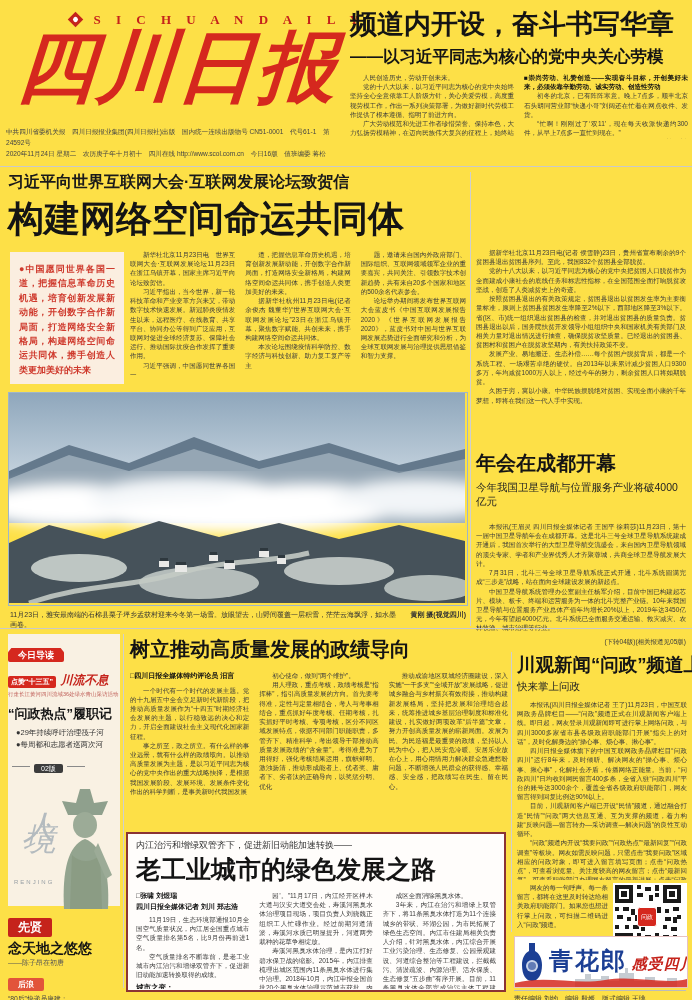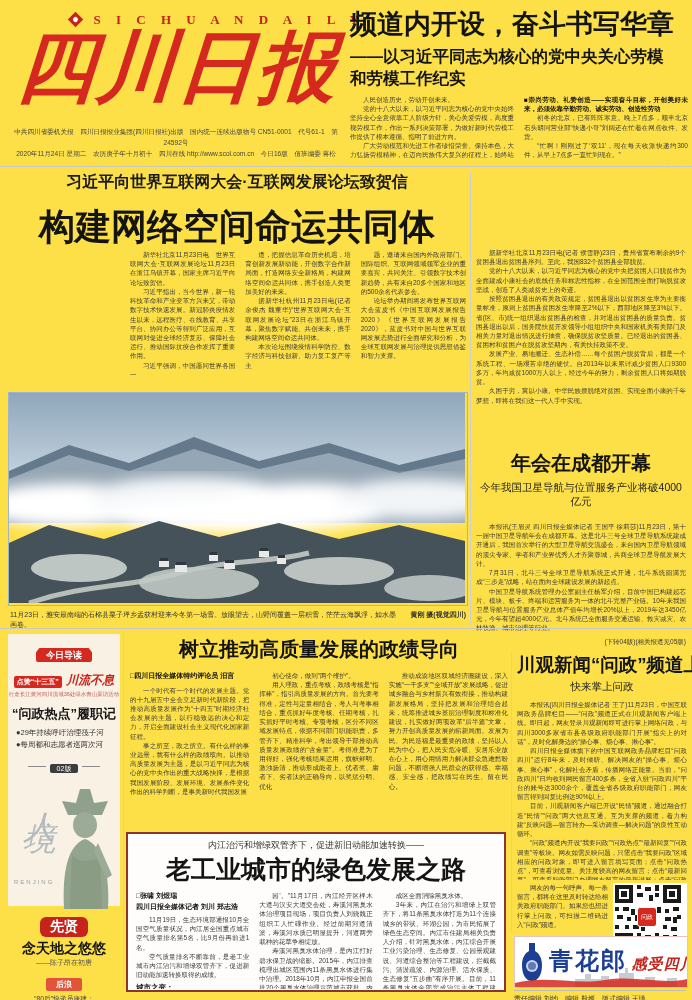--- a/index.html
+++ b/index.html
@@ -1,19 +1,19 @@
 <!DOCTYPE html>
 <html><head>
 <meta charset="utf-8">
 <style>
   html,body{margin:0;padding:0;background:#e8e8e4;}
   body{font-family:"Liberation Sans","DejaVu Sans",sans-serif;color:#222;}
   .page{position:relative;width:692px;height:1000px;background:#fde047;margin:0 auto;overflow:hidden;}
   .abs{position:absolute;}
-  .center{text-align:center;}
+  .center{}
   .right{text-align:right;}
   .paras p{margin:0;text-indent:2em;text-align:justify;}
   .tiny{font-size:6.5px;line-height:1.42;color:#3a3a3a;}
   .rule-h{position:absolute;background:#c9c9c9;height:1px;}
   .rule-v{position:absolute;background:#cfcfcf;width:1px;}
   .headline{font-weight:900;color:#141414;letter-spacing:0;}
   .kicker{font-weight:bold;color:#1a1a1a;}
   .jump{font-size:6.5px;color:#3a3a3a;}
   
   .brand-en{font-size:13px;letter-spacing:6px;font-weight:bold;color:#c5231b;font-family:"Liberation Serif","DejaVu Serif",serif;}
@@ -54,21 +54,20 @@
   </div>
   <div class="abs brand-cn" style="left:18px;top:28px;">四川日报</div>
   <div class="abs mast-info center" style="left:6px;top:126px;width:340px;">
     <div>中共四川省委机关报　四川日报报业集团(四川日报社)出版　国内统一连续出版物号 CN51-0001　代号61-1　第24592号</div>
     <div>2020年11月24日 星期二　农历庚子年十月初十　四川在线 http://www.scol.com.cn　今日16版　值班编委 蒋松</div>
   </div>
 
   <div class="abs" style="left:350px;top:6px;width:338px;">
     <div class="headline" style="font-size:27px;white-space:nowrap;">频道内开设，奋斗书写华章</div>
     <div class="headline" style="font-size:16.5px;margin-top:4px;">——以习近平同志为核心的党中央关心劳模</div>
-    <div class="headline" style="font-size:16.5px;">和劳模工作纪实</div>
     <div style="display:flex;gap:10px;margin-top:5px;height:66px;overflow:hidden;">
       <div class="tiny paras" style="flex:1;">
           <p>人民创造历史，劳动开创未来。</p>
           <p>党的十八大以来，以习近平同志为核心的党中央始终坚持全心全意依靠工人阶级方针，关心关爱劳模，高度重视劳模工作，作出一系列决策部署，为做好新时代劳模工作提供了根本遵循、指明了前进方向。</p>
           <p>广大劳动模范和先进工作者珍惜荣誉、保持本色，大力弘扬劳模精神，在迈向民族伟大复兴的征程上，始终站在时代最前列。</p>
         </div>
       <div style="flex:1;overflow:hidden;">
         <div class="tiny" style="font-weight:bold;color:#111;text-align:justify;">■崇尚劳动、礼赞创造——实现奋斗目标，开创美好未来，必须依靠辛勤劳动、诚实劳动、创造性劳动</div>
         <div class="tiny paras">
             <p>初冬的北京，已有阵阵寒意。晚上7点多，顺丰北京石头胡同营业部“快递小哥”刘阔还在忙着在网点收件、发货。</p>
@@ -76,22 +75,23 @@
           </div>
         <div class="jump right">[下转04版]</div>
       </div>
     </div>
   </div>
 
   <div class="rule-h" style="left:0;top:166px;width:692px;"></div>
 
   <div class="abs center" style="left:8px;top:172px;width:458px;">
     <div class="kicker" style="font-size:16px;">习近平向世界互联网大会·互联网发展论坛致贺信</div>
-    <div class="headline" style="font-size:36px;margin-top:10px;">构建网络空间命运共同体</div>
-  </div>
+    <div class="headline" style="font-size:36px;margin-top:2px;">构建网络空间命运共同体</div>
+  </div>
+  <div class="abs quotebox" style="left:10px;top:252px;width:96px;height:112px;">●中国愿同世界各国一道，把握信息革命历史机遇，培育创新发展新动能，开创数字合作新局面，打造网络安全新格局，构建网络空间命运共同体，携手创造人类更加美好的未来</div>
   <div class="abs" style="left:130px;top:250px;width:336px;height:138px;display:flex;gap:10px;overflow:hidden;">
     <div class="tiny paras" style="flex:1;">
         <p>新华社北京11月23日电　世界互联网大会·互联网发展论坛11月23日在浙江乌镇开幕，国家主席习近平向论坛致贺信。</p>
         <p>习近平指出，当今世界，新一轮科技革命和产业变革方兴未艾，带动数字技术快速发展。新冠肺炎疫情发生以来，远程医疗、在线教育、共享平台、协同办公等得到广泛应用，互联网对促进全球经济复苏、保障社会运行、推动国际抗疫合作发挥了重要作用。</p>
         <p>习近平强调，中国愿同世界各国一</p>
       </div>
     <div class="tiny paras" style="flex:1;">
         <p>道，把握信息革命历史机遇，培育创新发展新动能，开创数字合作新局面，打造网络安全新格局，构建网络空间命运共同体，携手创造人类更加美好的未来。</p>
         <p>据新华社杭州11月23日电(记者 余俊杰 魏董华)“世界互联网大会·互联网发展论坛”23日在浙江乌镇开幕，聚焦数字赋能、共创未来，携手构建网络空间命运共同体。</p>
         <p>本次论坛围绕疫情科学防控、数字经济与科技创新、助力复工复产等主</p>
@@ -197,21 +197,21 @@
       <svg class="abs" style="right:4px;top:2px;" width="62" height="124" viewBox="0 0 62 124">
         <path d="M14,30 L48,30 L54,16 L40,18 L36,4 L26,4 L22,18 L8,16 Z" fill="#8fa08d"></path>
         <ellipse cx="31" cy="40" rx="12" ry="13" fill="#9cab97"></ellipse>
         <path d="M10,124 C8,86 14,60 31,54 C48,60 56,86 54,124 Z" fill="#93a48f"></path>
         <path d="M18,70 C26,78 38,78 46,70 L48,124 L16,124 Z" fill="#87997f" opacity="0.7"></path>
         <path d="M44,58 L58,90 L52,94 L40,66 Z" fill="#9cab97"></path>
       </svg>
     </div>
 
     <div class="center" style="margin-top:6px;">
-      <span class="chip" style="background:#c5231b;font-size:14px;padding:1px 10px;border-radius:6px;">先贤</span>
+      <span class="chip" style="background:#c5231b;font-size:12px;padding:1px 10px;">先贤</span>
     </div>
     <div class="center" style="font-size:14px;font-weight:900;color:#141414;margin-top:3px;font-family:'DejaVu Serif','Liberation Serif',serif;">念天地之悠悠</div>
     <div class="center" style="font-size:7px;color:#555;">——陈子昂在初唐</div>
 
     <div class="center" style="margin-top:5px;">
       <span class="chip" style="background:#e2543a;font-size:8px;padding:1px 10px;">后浪</span>
     </div>
     <div class="center" style="font-size:6.8px;color:#444;margin-top:3px;">“80后”快递员唐建：</div>
 
   </div>

